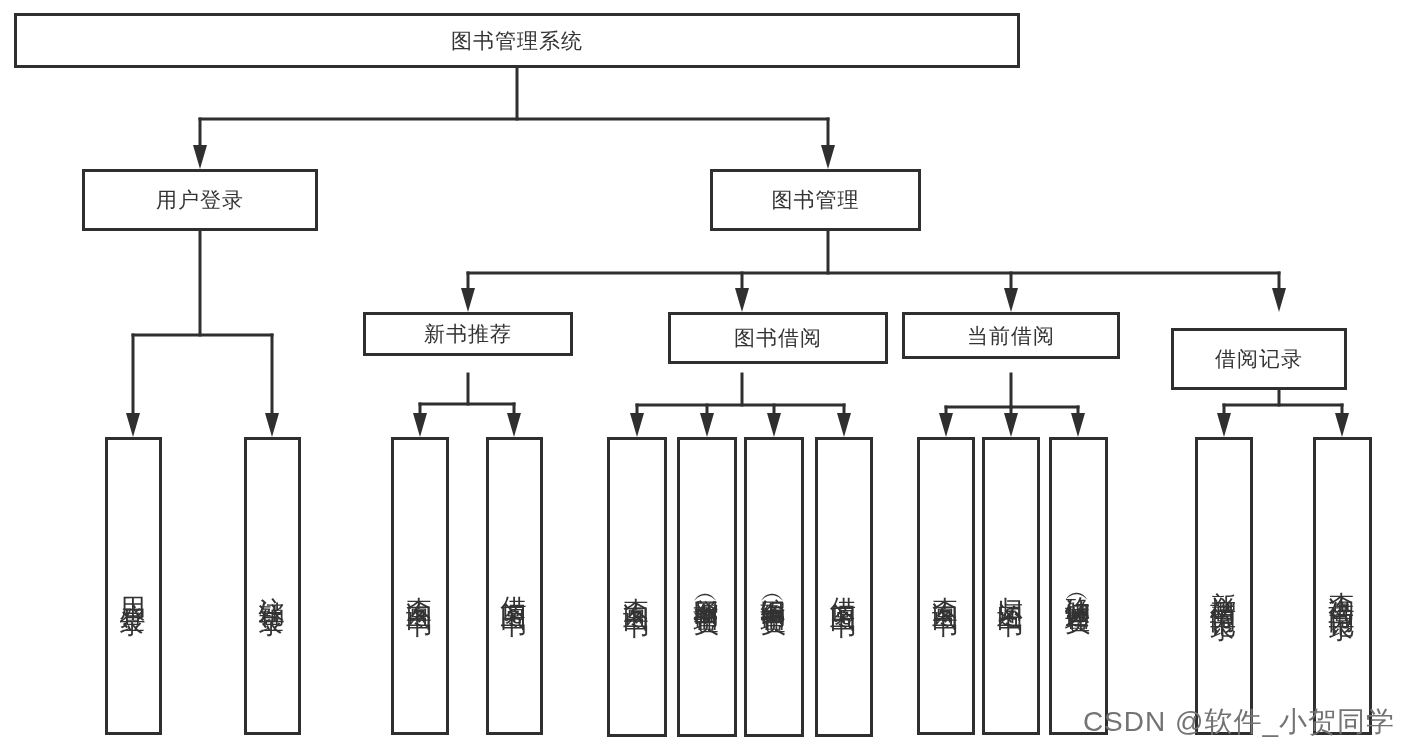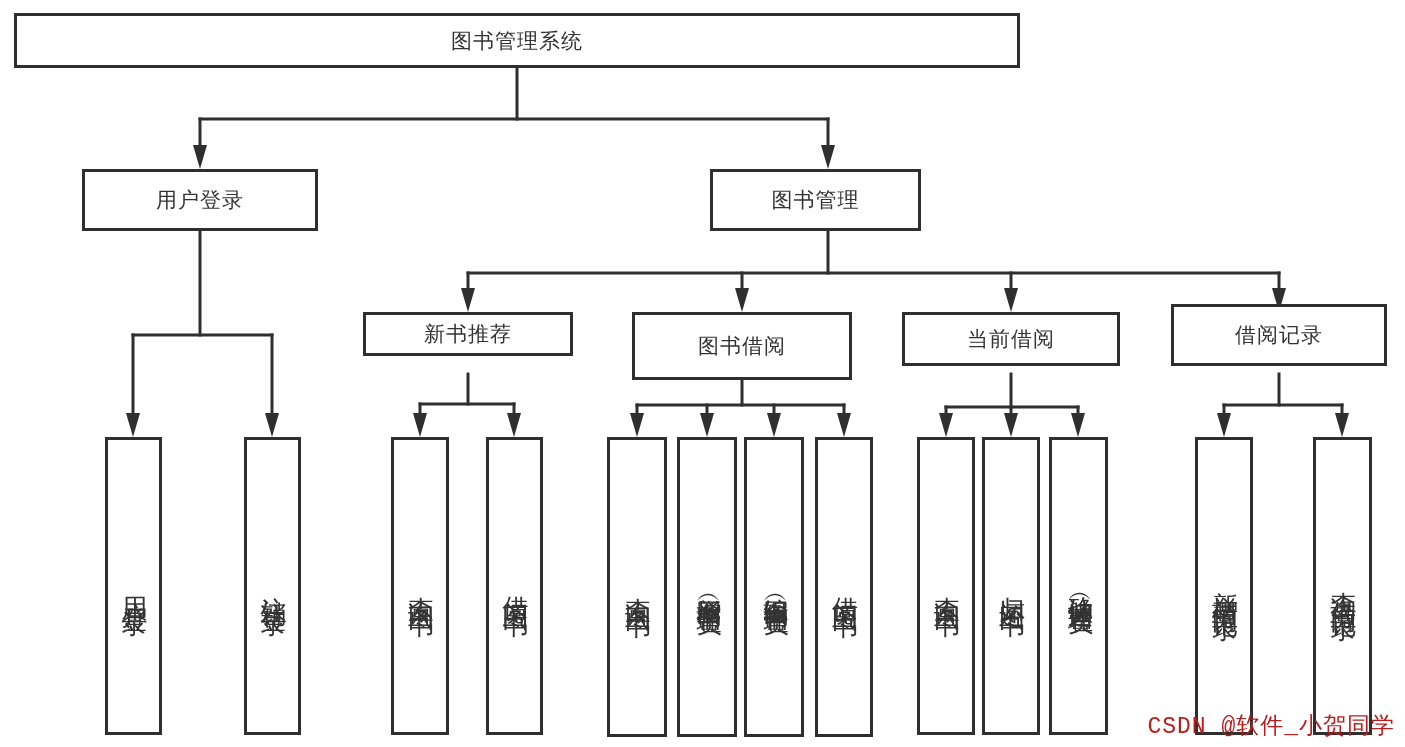--- a/index.html
+++ b/index.html
@@ -1,20 +1,20 @@
 <!DOCTYPE html>
 <html><head>
 <meta charset="utf-8">
 <style>
   html,body{margin:0;padding:0;background:#ffffff;}
   #canvas{
     position:relative;
     width:1405px;height:747px;
     background:#ffffff;
-    font-family:Liberation Mono, monospace;
+    font-family:Liberation Sans, sans-serif;
     color:#333333;
     overflow:hidden;
   }
   #wires{position:absolute;left:0;top:0;z-index:1;}
   .hbox{
     position:absolute;
     box-sizing:border-box;
     border:3px solid #2f2f2f;
     background:#ffffff;
     display:flex;align-items:center;justify-content:center;
@@ -37,22 +37,22 @@
     letter-spacing:5px;
     white-space:nowrap;
   }
   .vtext.tight{
     font-size:25px;
     letter-spacing:2px;
   }
   .watermark{
     position:absolute;
     right:10px;bottom:6px;
-    font-size:23px;
-    color:#b91c1c;
+    font-size:28px;
+    color:#737373;
     z-index:3;
     letter-spacing:1px;
     margin-left:28px;
   }
 </style>
 </head>
 <body>
 
 <div id="canvas">
 
@@ -127,27 +127,27 @@
   <div class="hbox" style="left:82px;top:169px;width:236px;height:62px">
     <span>用户登录</span>
   </div>
   <div class="hbox" style="left:710px;top:169px;width:211px;height:62px">
     <span>图书管理</span>
   </div>
 
   <div class="hbox" style="left:363px;top:312px;width:210px;height:44px">
     <span>新书推荐</span>
   </div>
-  <div class="hbox" style="left:632px;top:312px;width:220px;height:68px">
+  <div class="hbox" style="left:668px;top:312px;width:220px;height:52px">
     <span>图书借阅</span>
   </div>
-  <div class="hbox" style="left:902px;top:312px;width:218px;height:54px">
+  <div class="hbox" style="left:902px;top:312px;width:218px;height:47px">
     <span>当前借阅</span>
   </div>
-  <div class="hbox" style="left:1171px;top:304px;width:216px;height:62px">
+  <div class="hbox" style="left:1171px;top:328px;width:176px;height:62px">
     <span>借阅记录</span>
   </div>
 
   <div class="vbox" style="left:105px;top:437px;width:57px;height:298px">
     <span class="vtext">用户登录</span>
   </div>
   <div class="vbox" style="left:244px;top:437px;width:57px;height:298px">
     <span class="vtext">注销登录</span>
   </div>
 

